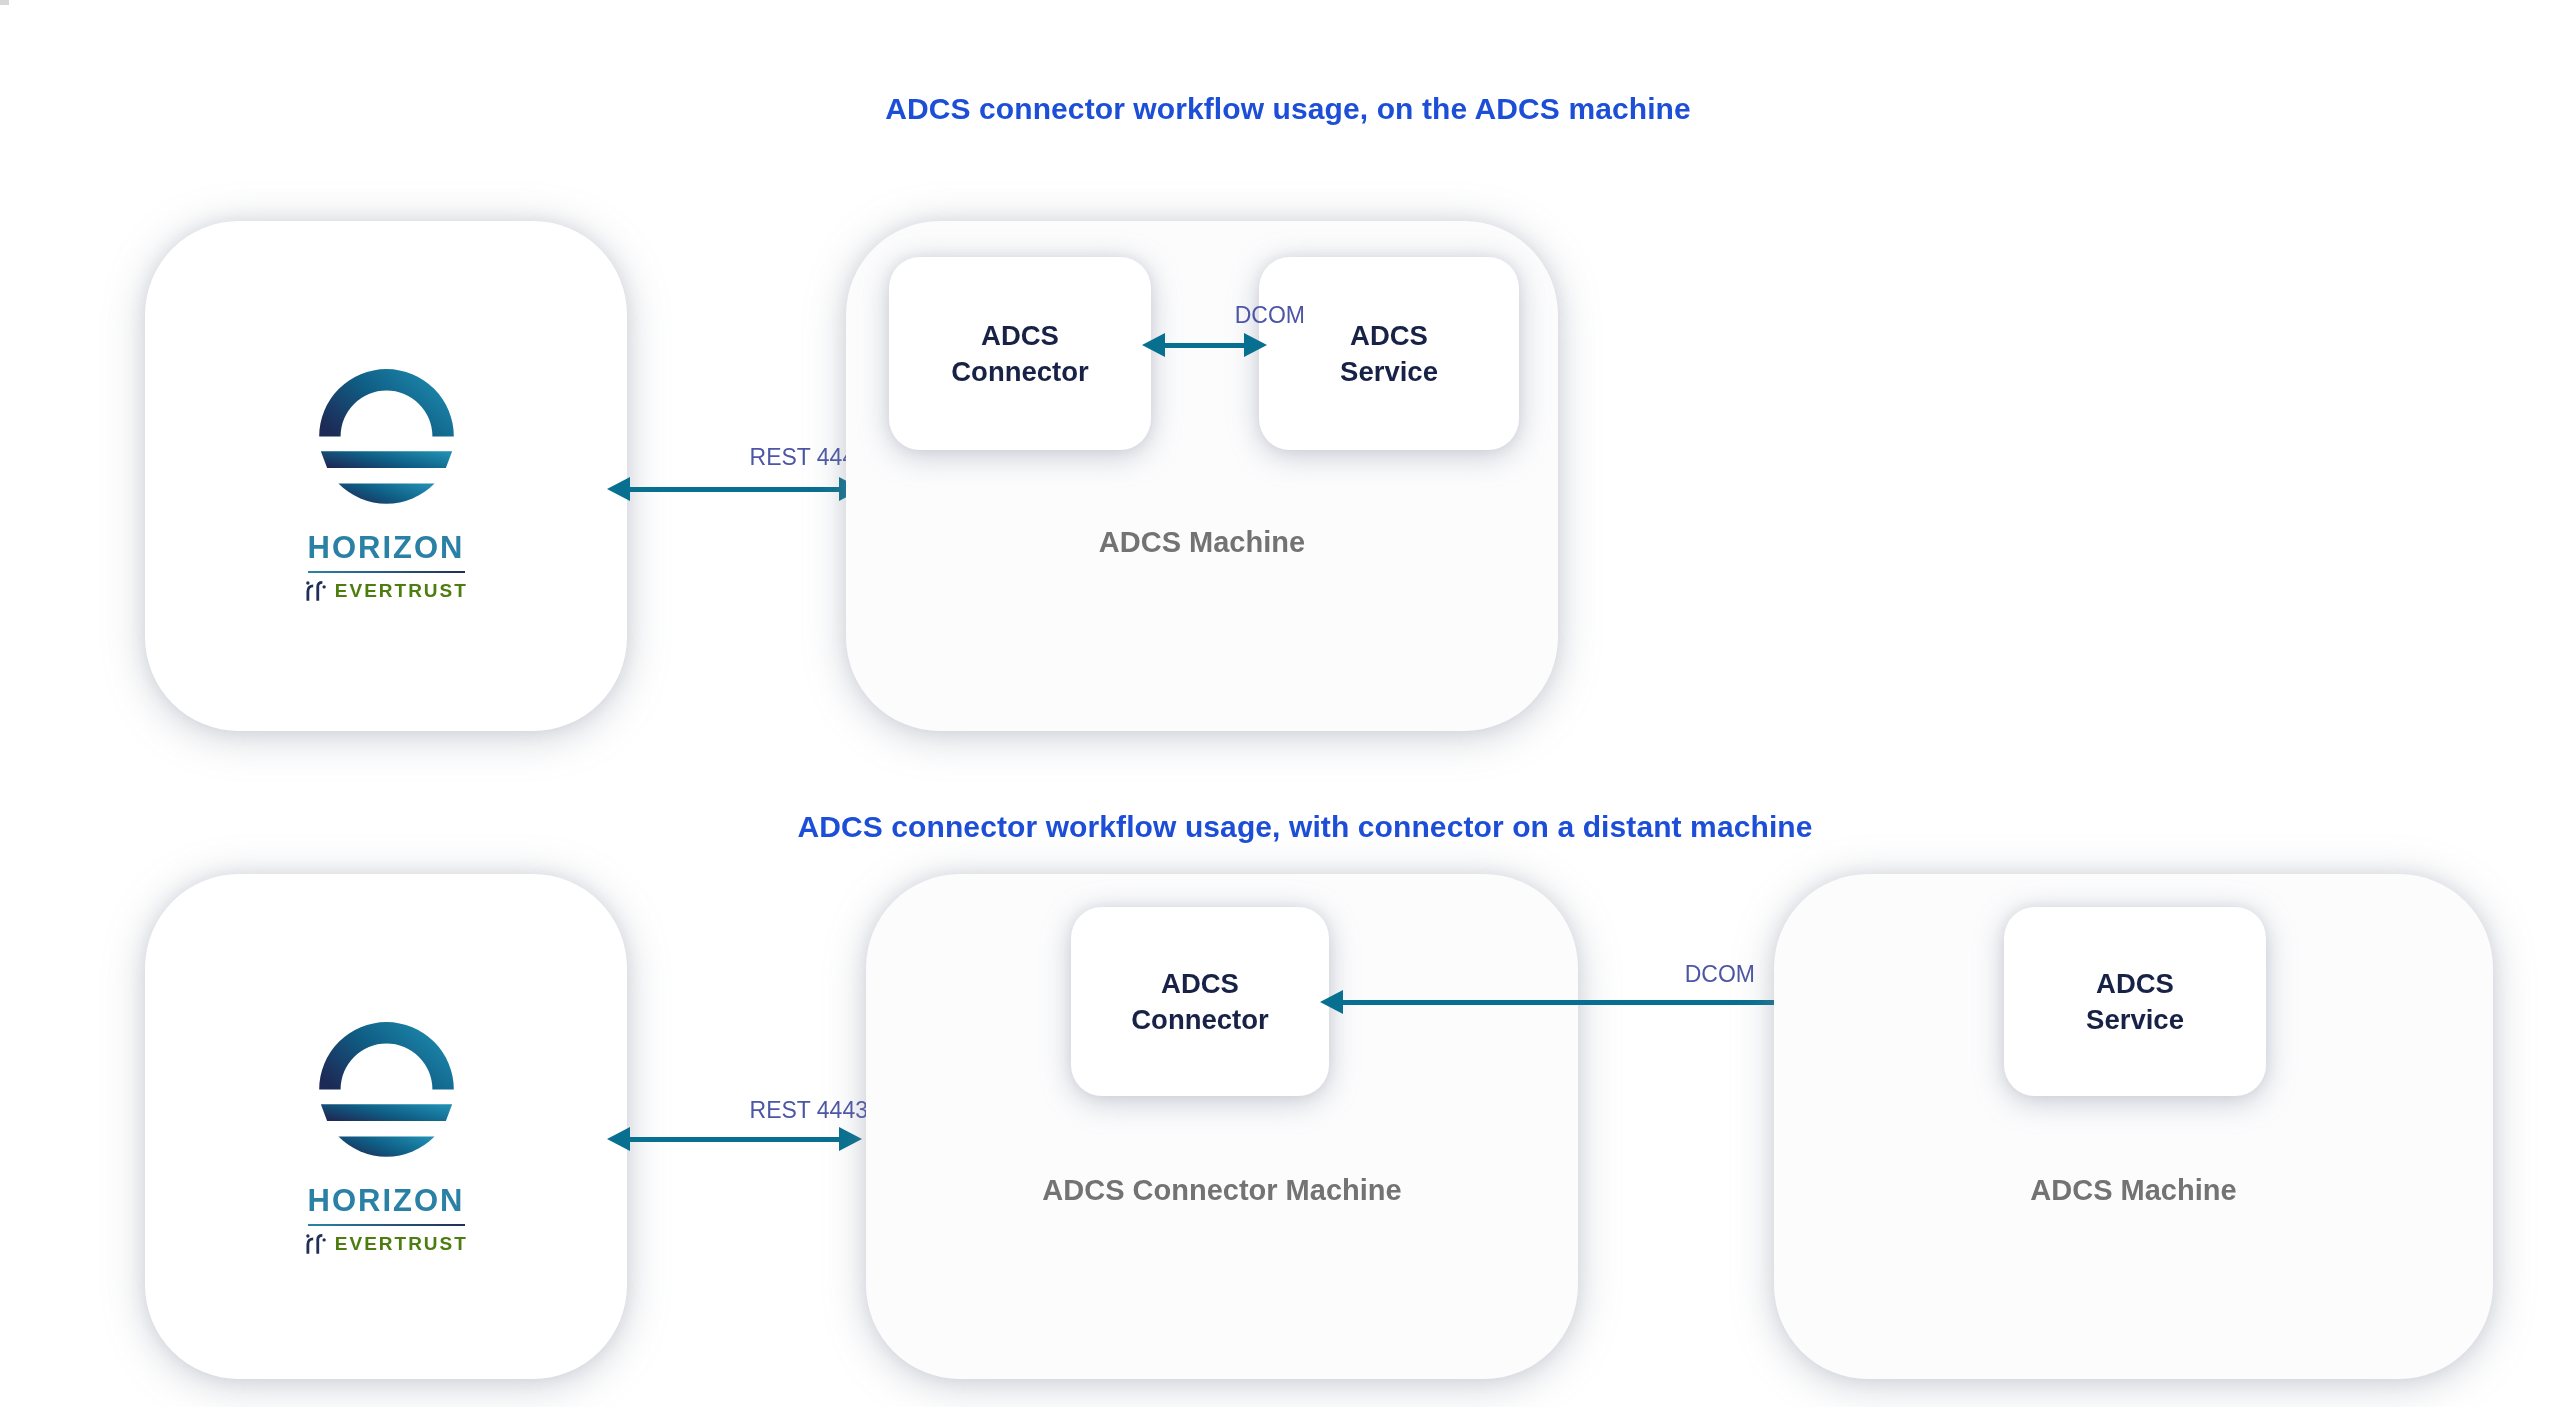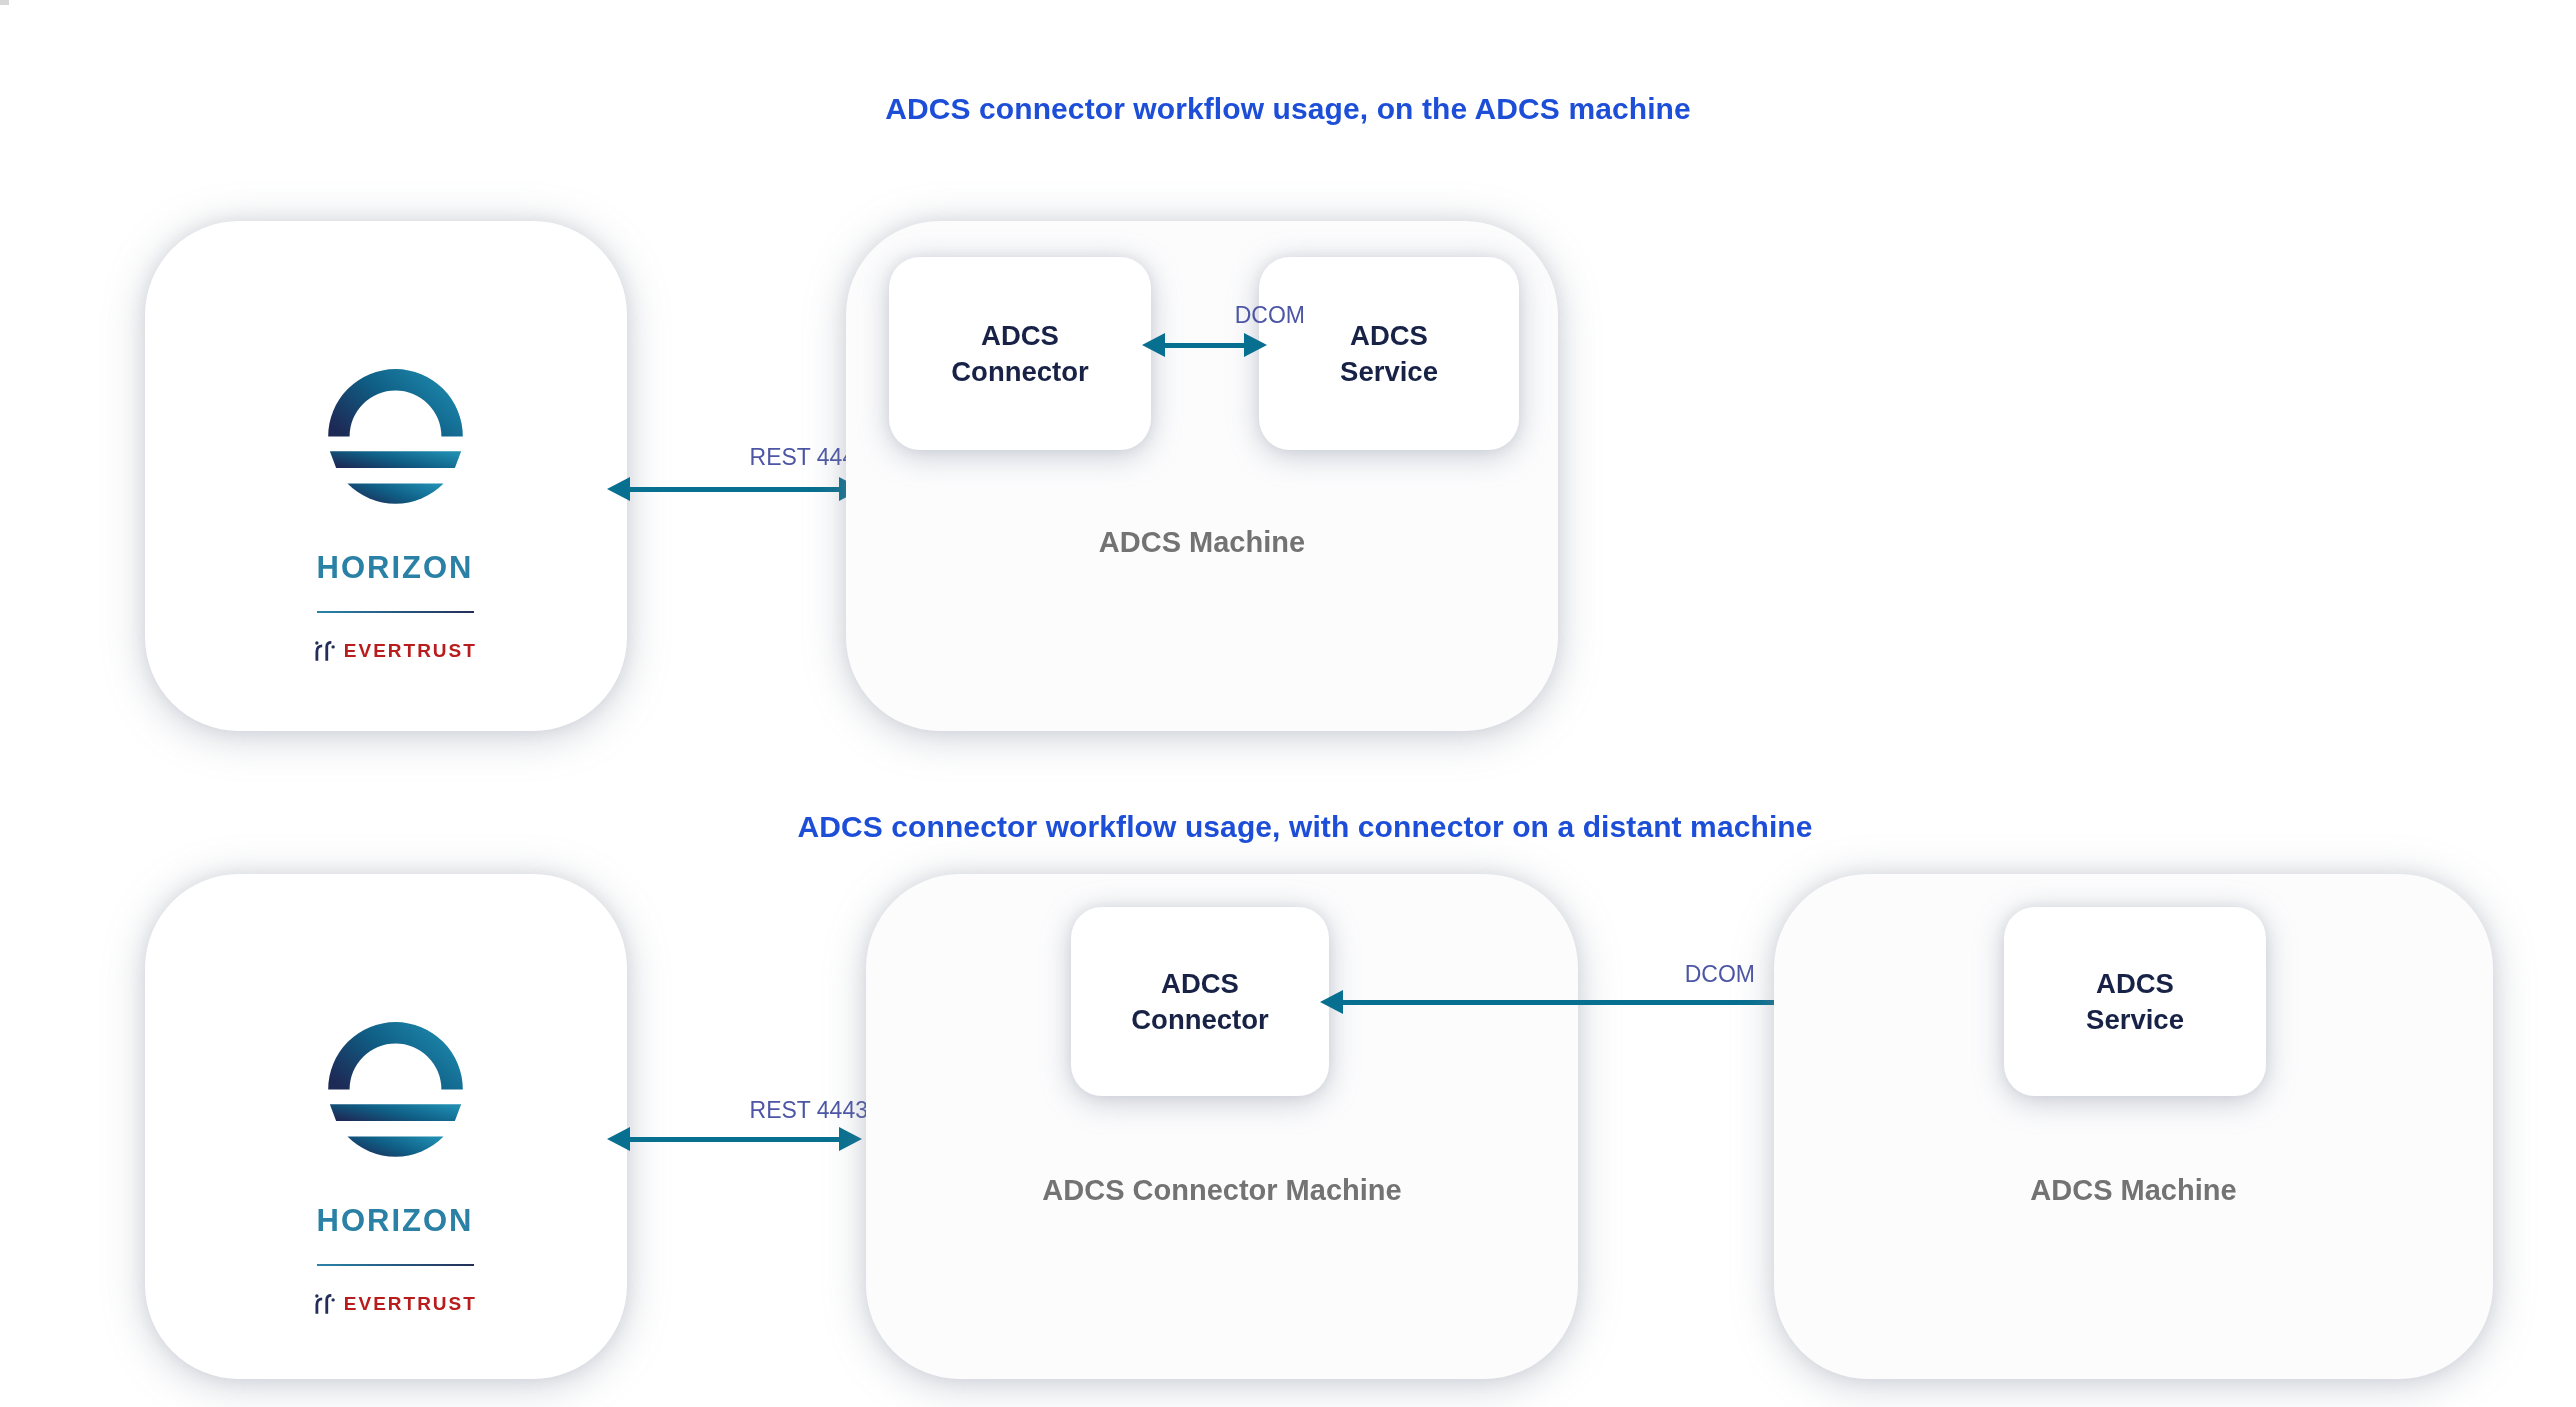--- a/index.html
+++ b/index.html
@@ -43,34 +43,34 @@
   
   .arrow { position:absolute; height:24px; }
   .arrow .line { position:absolute; left:17.4px; right:17.4px; top:10px; height:4.7px; background:#076f8f; }
   .arrow .head-l, .arrow .head-r { position:absolute; top:0; width:0; height:0;
     border-top:12px solid transparent; border-bottom:12px solid transparent; }
   .arrow .head-l { left:0;  border-right:23px solid #076f8f; }
   .arrow .head-r { right:0; border-left:23px solid #076f8f; }
 
   
   .logo-stack {
-    position:absolute; left:9px; top:142px; width:100%;
-    display:flex; flex-direction:column; align-items:center;gap:20px;
+    position:absolute; left:0; top:142px; width:100%;
+    display:flex; flex-direction:column; align-items:center;
   }
   .horizon-word {
     margin-top:16px; font-size:31px; font-weight:bold; letter-spacing:2px;
     color:#2a81a5; line-height:31px;
   }
   .logo-divider {
     margin-top:8px; width:157px; height:2px;
     background:linear-gradient(90deg,#2a84a8,#232e58);
   }
   .evertrust-row { margin-top:6.7px; display:flex; align-items:center; gap:6.7px; }
   .evertrust-word {
-    font-size:19px; font-weight:bold; letter-spacing:2px; color:#b91c1c; line-height:20px;
+    font-size:19px; font-weight:bold; letter-spacing:2px; color:#4d7c0f; line-height:20px;
   }
 </style>
 </head>
 <body>
 
 <svg width="0" height="0" style="position:absolute" aria-hidden="true">
   <defs>
     <linearGradient id="hzgrad" x1="0%" y1="78%" x2="100%" y2="22%">
       <stop offset="0%" stop-color="#1d2a56"></stop>
       <stop offset="48%" stop-color="#0f5e85"></stop>

